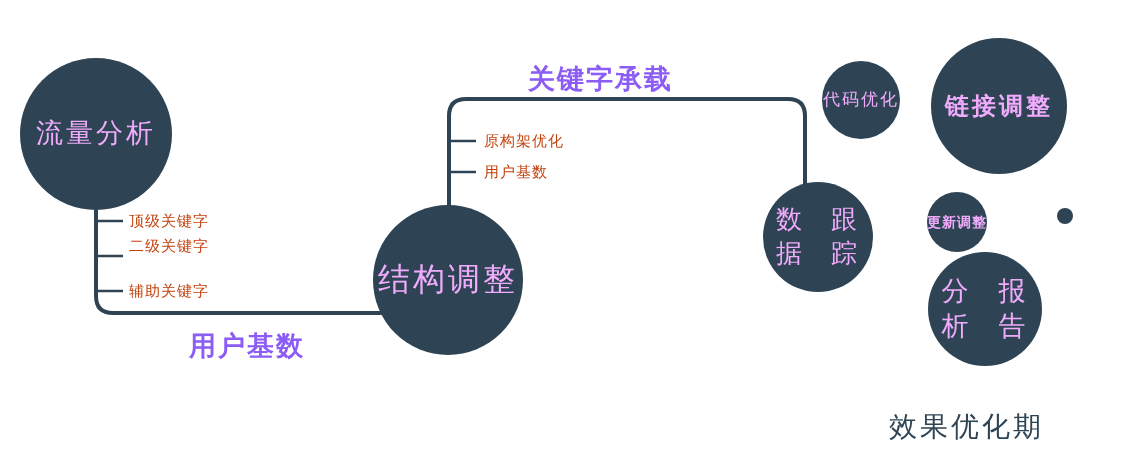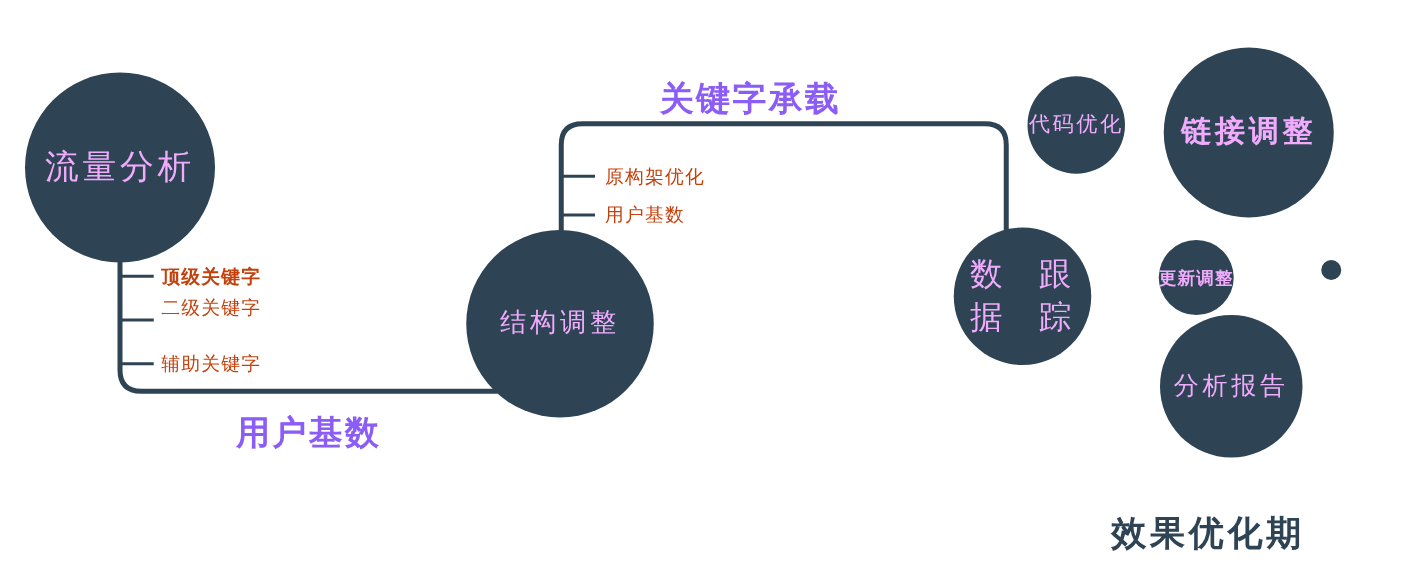--- a/index.html
+++ b/index.html
@@ -39,21 +39,21 @@
     <path d="M 96 291 L 123 291" stroke="#2e4454" stroke-width="2.5"></path>
 
     <path d="M 449 141 L 476 141" stroke="#2e4454" stroke-width="2.5"></path>
     <path d="M 449 172 L 476 172" stroke="#2e4454" stroke-width="2.5"></path>
   </svg>
 
   <div class="circle" style="left:20px;top:58px;width:152px;height:152px;font-size:27px;align-items:center;">
     <span>流量分析</span>
   </div>
 
-  <div class="circle" style="left:373px;top:184px;width:150px;height:150px;font-size:21px;">
+  <div class="circle" style="left:373px;top:205px;width:150px;height:150px;font-size:32px;">
     <span>结构调整</span>
   </div>
 
   <div class="circle" style="left:763px;top:182px;width:110px;height:110px;font-size:26px;justify-content:space-between;">
     <span>数据</span>
     <span>跟踪</span>
   </div>
 
   <div class="circle" style="left:822px;top:61px;width:78px;height:78px;font-size:17px;letter-spacing:2px;">
     <span>代码</span>
@@ -65,31 +65,31 @@
     <span>调整</span>
   </div>
 
   <div class="circle" style="left:927px;top:192px;width:60px;height:60px;font-size:14px;font-weight:bold;letter-spacing:1px;">
     <span>更新</span>
     <span>调整</span>
   </div>
 
   <div class="dot" style="left:1057px;top:208px;width:16px;height:16px;"></div>
 
-  <div class="circle" style="left:928px;top:252px;width:114px;height:114px;font-size:20px;">
+  <div class="circle" style="left:928px;top:252px;width:114px;height:114px;font-size:27px;">
     <span>分析</span>
     <span>报告</span>
   </div>
 
   <div class="edge-label" style="left:153px;top:328px;font-size:27px;margin-left:36px;">用户基数</div>
 
   <div class="edge-label" style="left:528px;top:61px;font-size:27px;">关键字承载</div>
 
-  <div class="tick-label" style="left:129px;top:212px;font-weight:bold;">顶级关键字</div>
+  <div class="tick-label" style="left:129px;top:212px;">顶级关键字</div>
   <div class="tick-label" style="left:129px;top:237px;">二级关键字</div>
   <div class="tick-label" style="left:129px;top:282px;">辅助关键字</div>
 
   <div class="tick-label" style="left:484px;top:132px;">原构架优化</div>
   <div class="tick-label" style="left:484px;top:163px;">用户基数</div>
 
-  <div class="footer-label" style="left:889px;top:408px;font-weight:bold;">效果优化期</div>
+  <div class="footer-label" style="left:889px;top:408px;">效果优化期</div>
 
 </div>
 
 </body></html>

